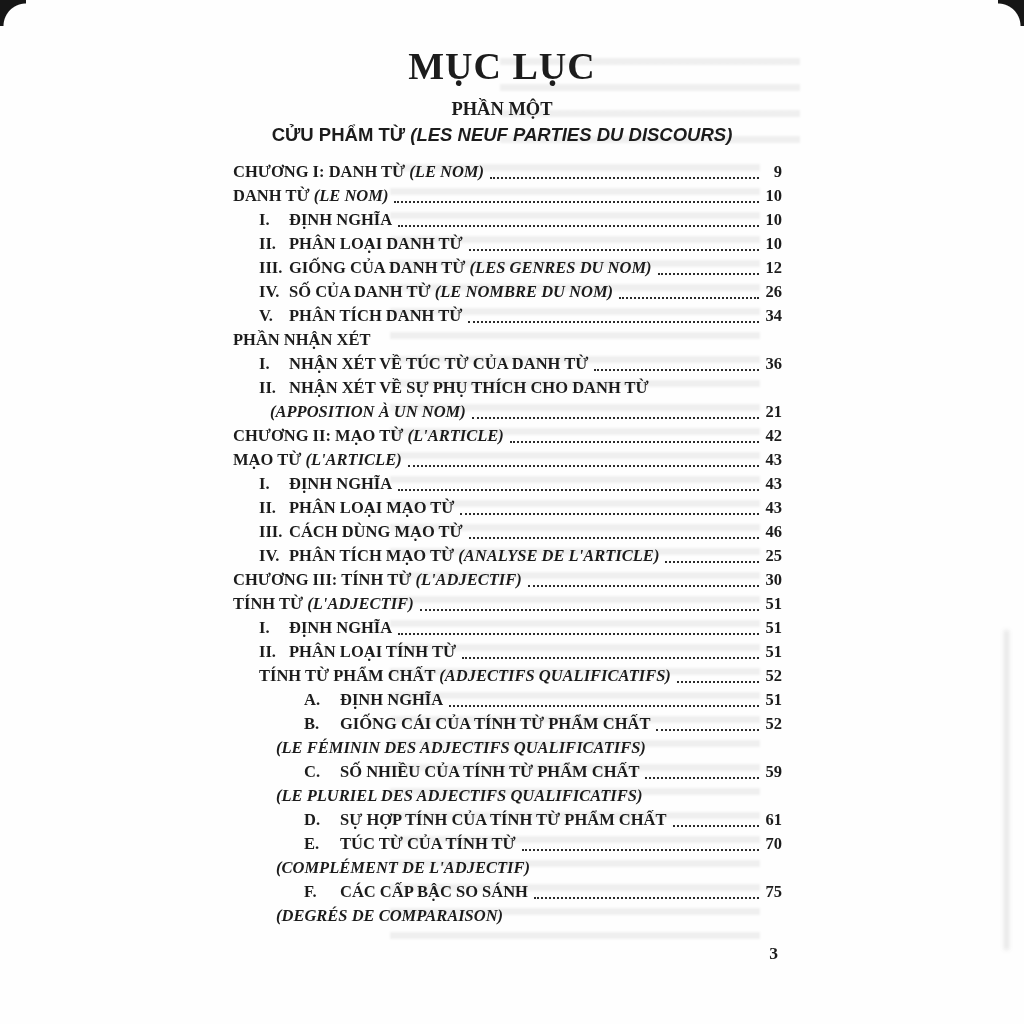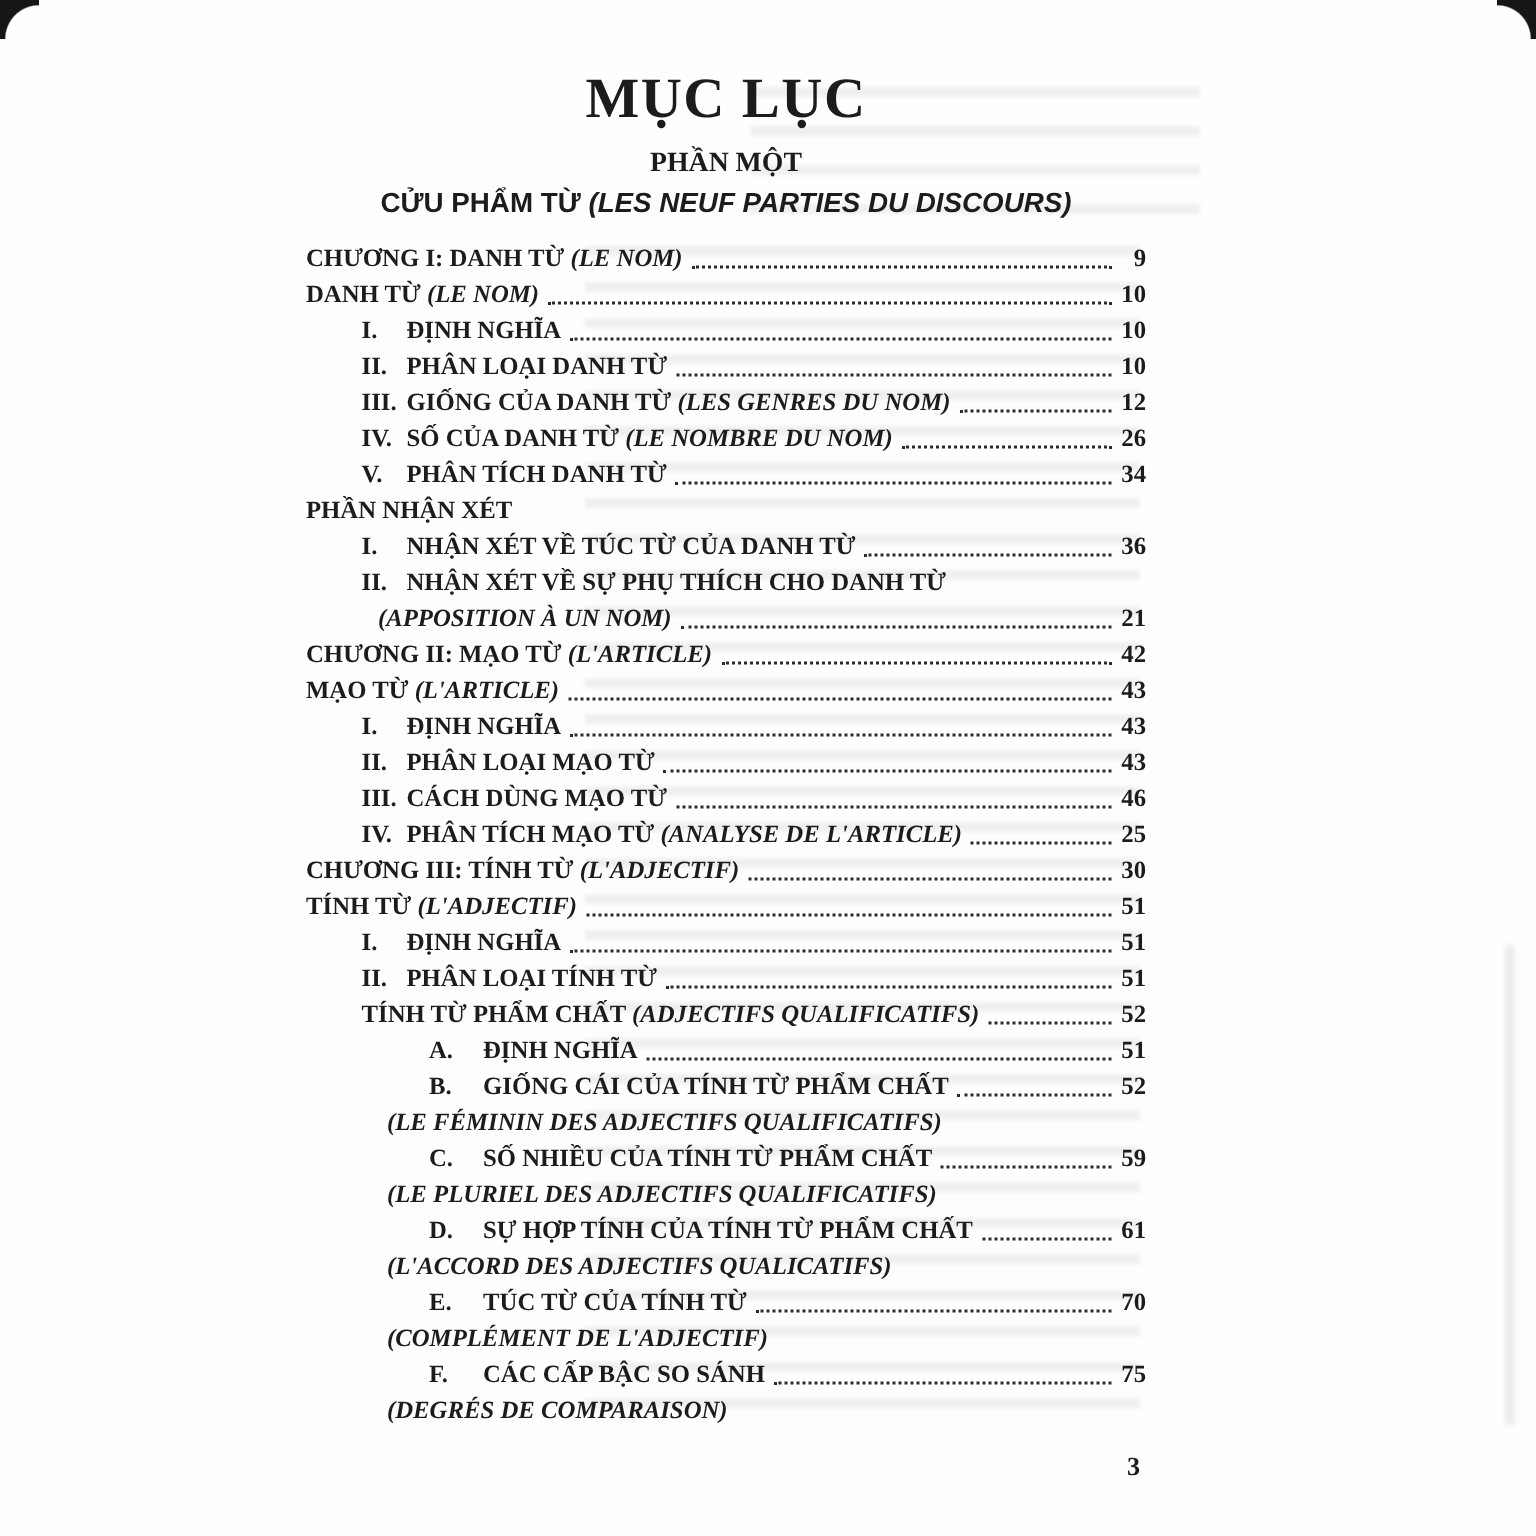--- a/index.html
+++ b/index.html
@@ -28,21 +28,21 @@
   .bleed.top {
     left: 500px; top: 46px; width: 300px; height: 104px;
     background: repeating-linear-gradient(to bottom,
       rgba(40,40,40,0) 0 12px, rgba(40,40,40,0.07) 12px 19px, rgba(40,40,40,0) 19px 26px);
   }
   .edge-artifact {
     position: absolute; left: 1004px; top: 630px; width: 5px; height: 320px;
     background: rgba(60,60,60,0.12); filter: blur(2px); pointer-events: none;
   }
 
-  .content { position: absolute; left: 204px; top: 44px; width: 560px; z-index: 2; }
+  .content { position: absolute; left: 222px; top: 44px; width: 560px; z-index: 2; }
 
   .title {
     text-align: center;
     font-size: 38px;
     font-weight: bold;
     letter-spacing: 1px;
   }
   .part-heading, .part-sub {
     text-align: center;
     font-family: "Liberation Sans", "DejaVu Sans", sans-serif;
@@ -50,21 +50,21 @@
     font-size: 18.5px;
     line-height: 25px;
   }
   .part-heading { margin-top: 9px; font-family: Liberation Serif, serif; }
   .part-sub i { font-style: italic; }
 
   .toc { margin-top: 13px; font-size: 16.5px; font-weight: bold; }
   .entry { display: flex; align-items: baseline; line-height: 24px; }
   .entry .prefix { flex: 0 0 30px; }
   .entry.e2 .prefix { flex-basis: 36px; }
-  .e0  { margin-left: 0; }
+  .e0  { margin-left: 11px; }
   .e1, .e1h { margin-left: 37px; }
   .e2  { margin-left: 82px; }
   .c1  { margin-left: 48px; }
   .c2  { margin-left: 54px; }
   .txt { white-space: nowrap; }
   .txt i { font-style: italic; }
   .leader { flex: 1 1 auto; min-width: 12px; align-self: stretch; position: relative; margin: 0 3px 0 6px; }
   .leader::after {
     content: ""; position: absolute; left: 0; right: 0; bottom: 5px;
     border-bottom: 2px dotted #2b2b2b;
@@ -237,23 +237,20 @@
         </div>
         <div class="entry c2">
           <span class="txt"><i>(LE PLURIEL DES ADJECTIFS QUALIFICATIFS)</i></span>
         </div>
         <div class="entry e2">
           <span class="prefix">D.</span>
           <span class="txt"><span>SỰ HỢP TÍNH CỦA TÍNH TỪ PHẨM CHẤT </span></span>
           <span class="leader"></span>
           <span class="pg">61</span>
         </div>
-        <div class="entry c2">
-          <span class="txt"><i>(L'ACCORD DES ADJECTIFS QUALICATIFS)</i></span>
-        </div>
         <div class="entry e2">
           <span class="prefix">E.</span>
           <span class="txt"><span>TÚC TỪ CỦA TÍNH TỪ </span></span>
           <span class="leader"></span>
           <span class="pg">70</span>
         </div>
         <div class="entry c2">
           <span class="txt"><i>(COMPLÉMENT DE L'ADJECTIF)</i></span>
         </div>
         <div class="entry e2">

